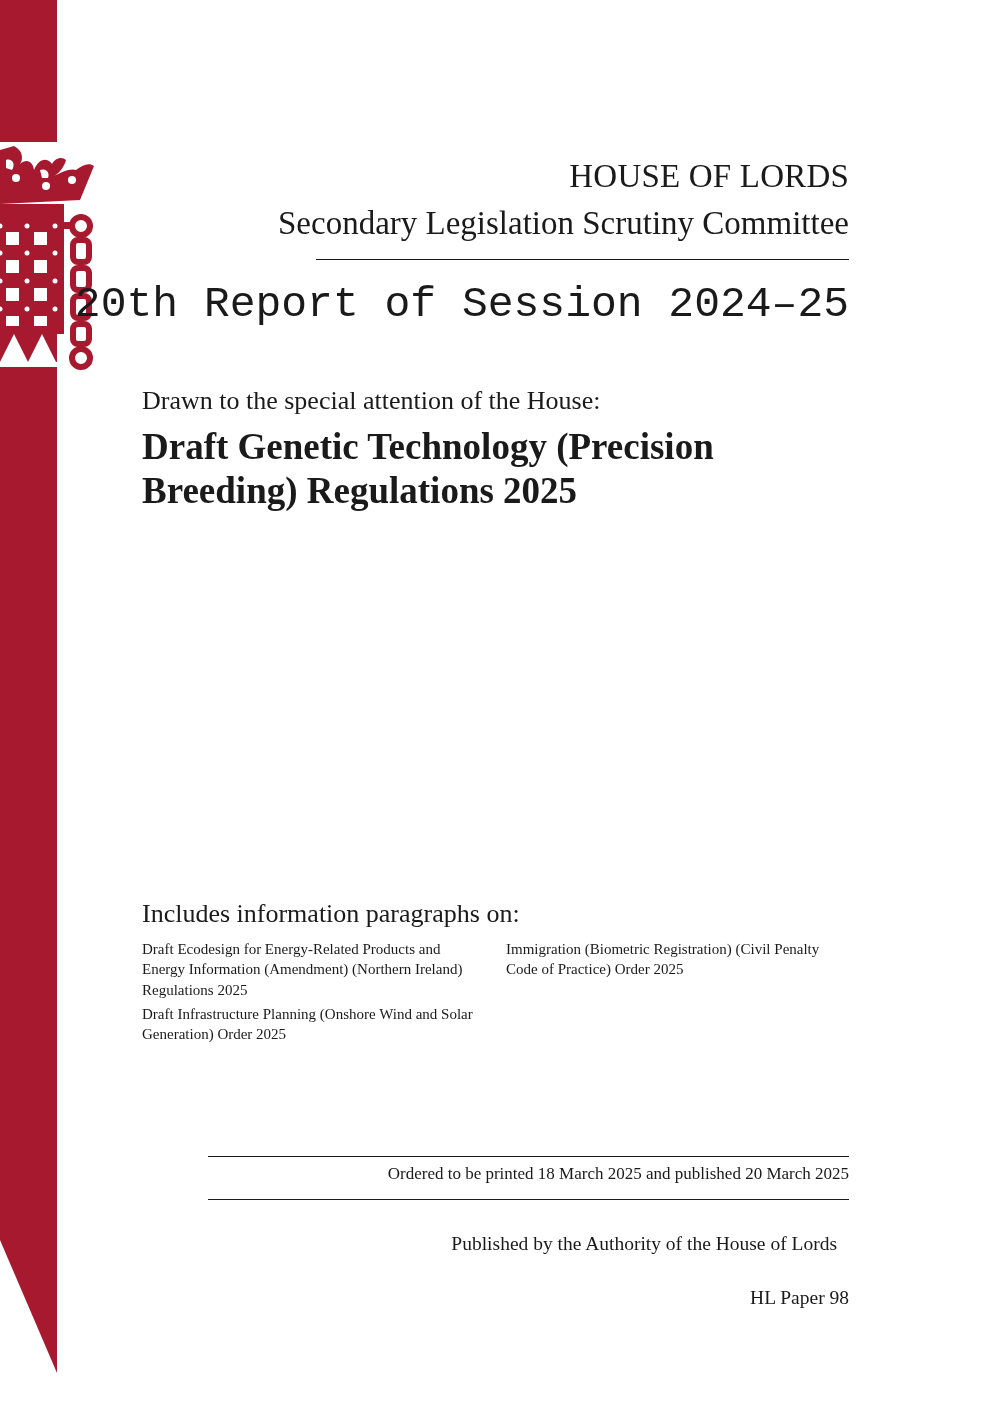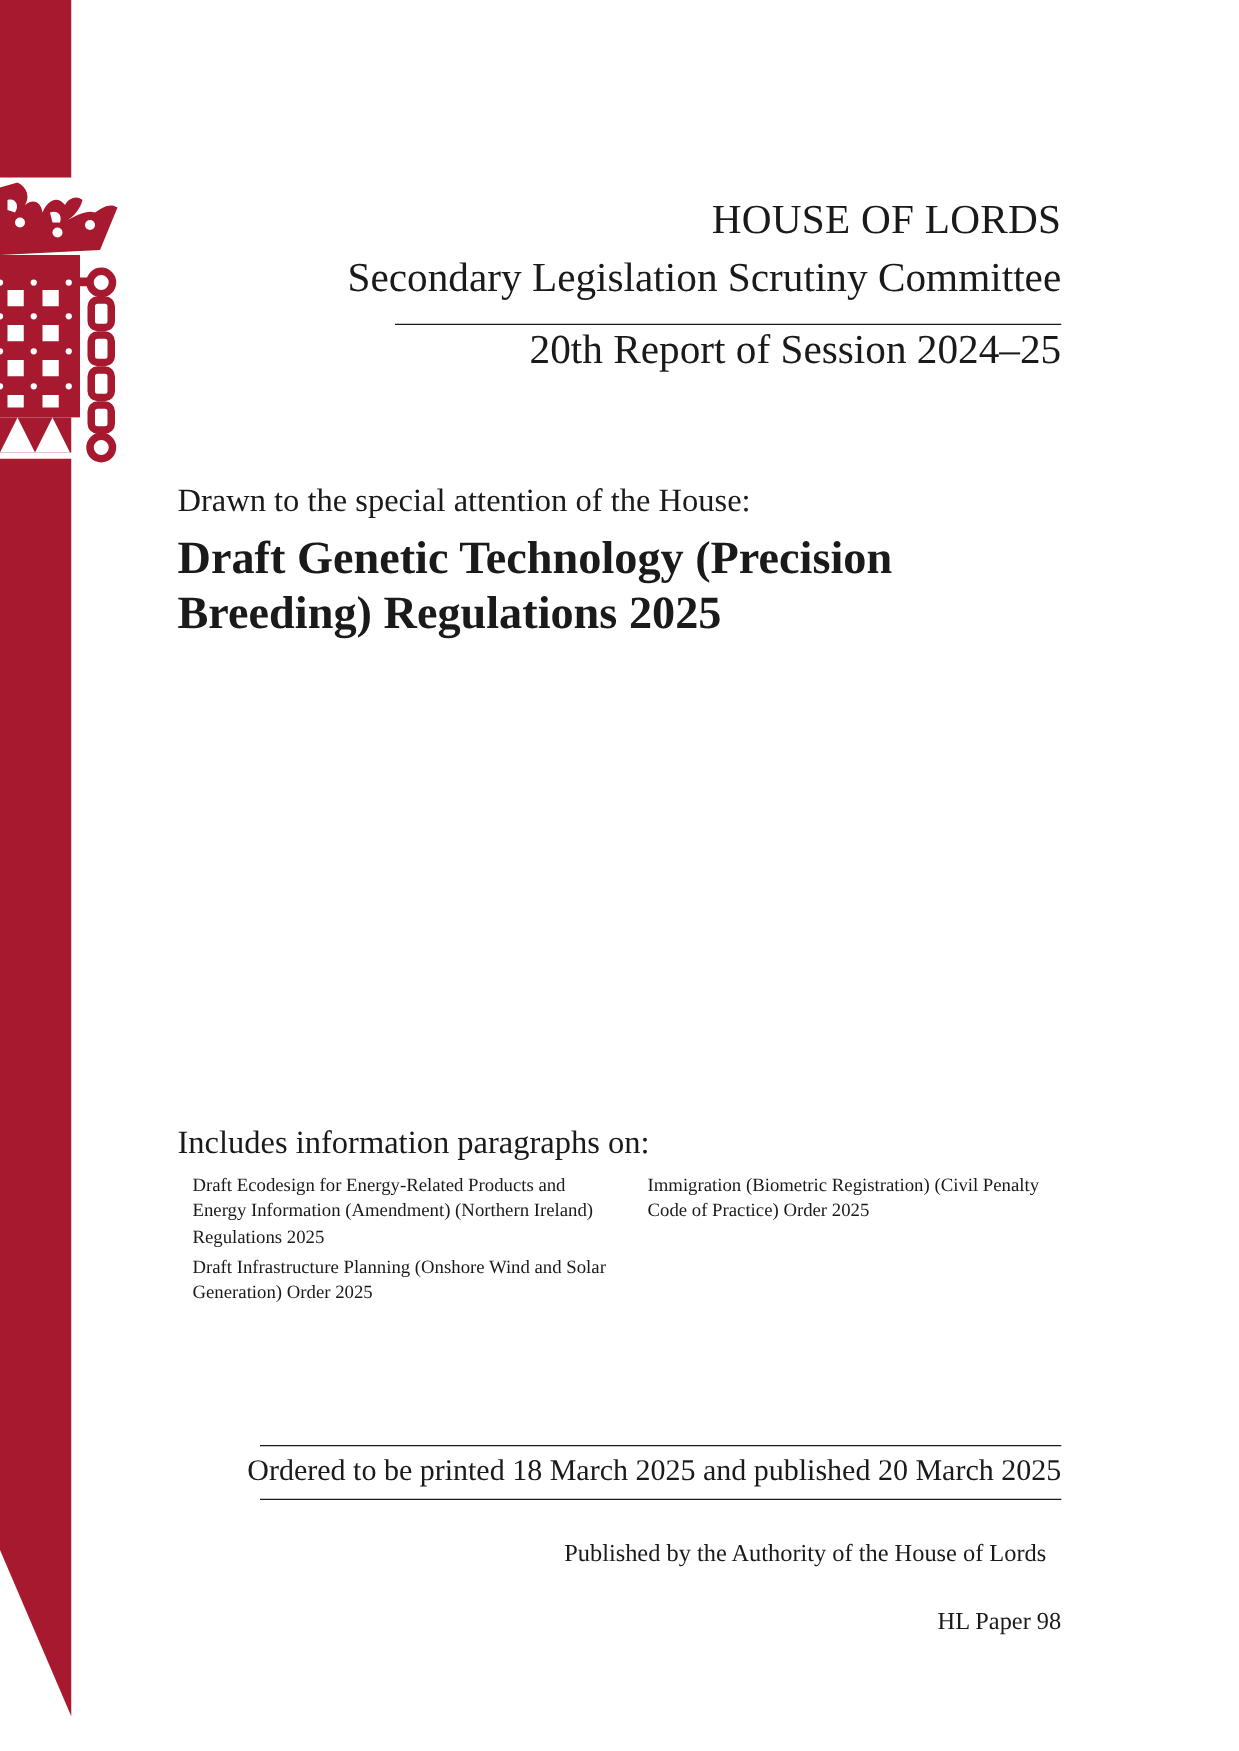--- a/index.html
+++ b/index.html
@@ -3,29 +3,29 @@
 <meta charset="utf-8">
 <style>
   html, body { margin: 0; padding: 0; background: #ffffff; }
   body { width: 991px; height: 1401px; position: relative; overflow: hidden;
          font-family: "Liberation Serif", "DejaVu Serif", serif; color: #1a1a1a; }
   .abs { position: absolute; }
   #sidebar { position: absolute; left: 0; top: 0; width: 100px; height: 1401px; }
   .h-house { right: 142px; top: 110px; font-size: 33px; letter-spacing: 0.2px; white-space: nowrap; margin-top: 48px; }
   .h-committee { right: 142px; top: 205px; font-size: 33px; white-space: nowrap; }
   .rule { position: absolute; height: 0; border-top: 1.5px solid #1a1a1a; }
-  .h-session { right: 142px; top: 262px; font-size: 33px; white-space: nowrap; }
+  .h-session { right: 142px; top: 280px; font-size: 43px; white-space: nowrap; font-family: Liberation Mono, monospace; }
   .drawn { left: 142px; top: 386px; font-size: 26px; white-space: nowrap; }
   .title { left: 142px; top: 425px; width: 700px; font-size: 37px; font-weight: bold; line-height: 44px; }
   .includes { left: 142px; top: 899px; font-size: 26px; white-space: nowrap; text-align: right; }
-  .col { position: absolute; top: 939px; font-size: 15px; line-height: 20.3px; margin-left: 12px; }
+  .col { position: absolute; top: 939px; font-size: 15px; line-height: 20.3px; }
   .col .item { margin-bottom: 4px; }
   .col-left { left: 142px; width: 345px; }
   .col-right { left: 506px; width: 345px; }
-  .ordered { right: 142px; top: 1164px; font-size: 24px; white-space: nowrap; }
+  .ordered { right: 142px; top: 1164px; font-size: 17px; white-space: nowrap; }
   .published { right: 154px; top: 1233px; font-size: 19.5px; white-space: nowrap; }
   .paper { right: 142px; top: 1287px; font-size: 19.5px; white-space: nowrap; }
 </style>
 </head>
 <body>
 
 <svg id="sidebar" viewBox="0 0 100 1401" width="100" height="1401">
   <g fill="#A6192E">
 
     <rect x="0" y="0" width="57" height="142"></rect>

